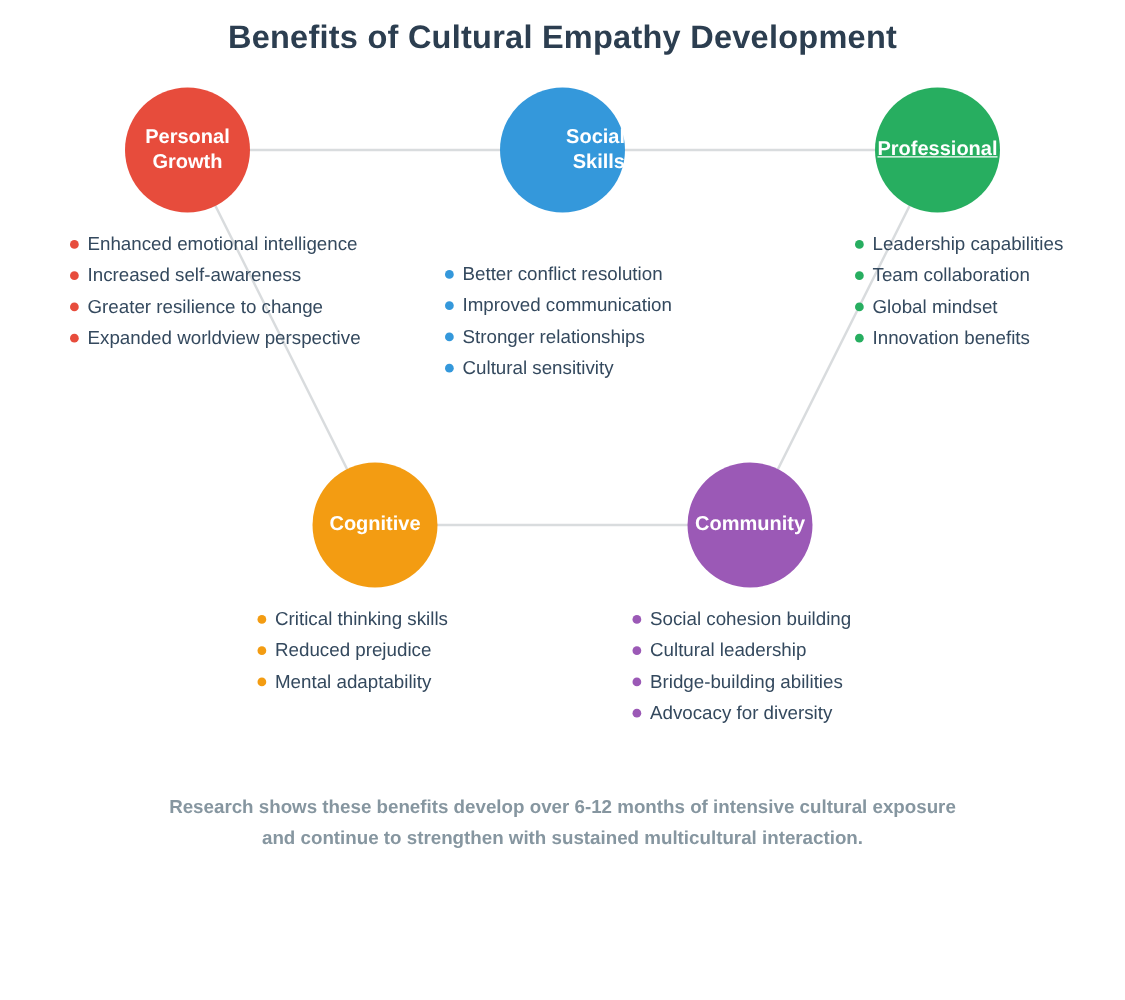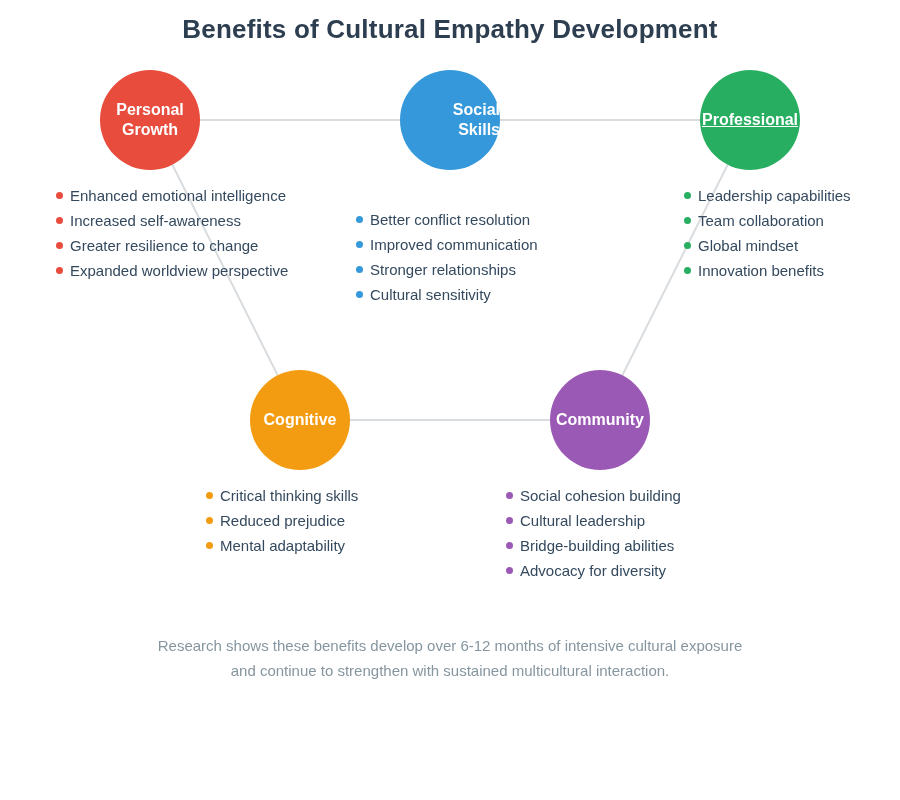--- a/index.html
+++ b/index.html
@@ -93,20 +93,21 @@
 
   .footer {
     position: absolute;
     top: 633px;
     left: 0;
     right: 0;
     text-align: center;
     font-size: 15px;
     line-height: 25px;
     color: #8696a0;
+    font-weight: bold;
   }
 </style>
 </head>
 <body>
 
 <div class="stage">
 
   <div class="title">Benefits of Cultural Empathy Development</div>
 
   <svg class="edges" viewBox="0 0 900 800">

